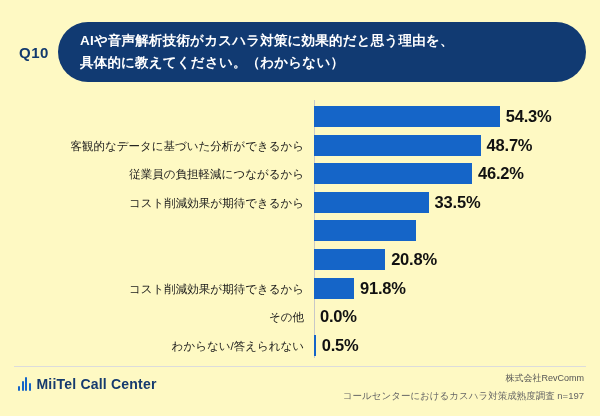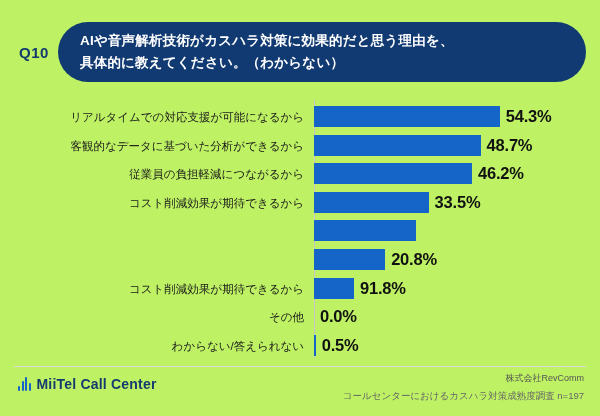--- a/index.html
+++ b/index.html
@@ -10,21 +10,21 @@
     width: 600px;
     height: 416px;
     background: #f0f0f0;
     font-family: "Liberation Sans", sans-serif;
     overflow: hidden;
   }
   #slide {
     position: relative;
     width: 600px;
     height: 416px;
-    background: #bef264;
+    background: #fef9c3;
     box-sizing: border-box;
   }
 
   
   .header {
     position: absolute;
     left: 14px;
     top: 22px;
     width: 572px;
     height: 60px;
@@ -189,21 +189,20 @@
   <div class="header">
     <div class="q-badge">Q10</div>
     <div class="q-title-bar">
       <div class="q-title-line">AIや音声解析技術がカスハラ対策に効果的だと思う理由を、</div>
       <div class="q-title-line">具体的に教えてください。（わからない）</div>
     </div>
   </div>
 
   <div class="chart" id="chart">
     <div class="axis-line"></div>
-  <div class="row-label" style="top: 6px;">リアルタイムでの対応支援が可能になるから</div>
       <div class="bar" style="top: 6px; width: 185.706px;"></div>
       <div class="row-value" style="top: 5px; left: 491.706px;">54.3%</div>
       <div class="row" style="top: 6px;"></div>
       <div class="row-label" style="top: 34.6px;">客観的なデータに基づいた分析ができるから</div>
       <div class="bar" style="top: 34.6px; width: 166.554px;"></div>
       <div class="row-value" style="top: 33.6px; left: 472.554px;">48.7%</div>
       <div class="row" style="top: 34.6px;"></div>
       <div class="row-label" style="top: 63.2px;">従業員の負担軽減につながるから</div>
       <div class="bar" style="top: 63.2px; width: 158.004px;"></div>
       <div class="row-value" style="top: 62.2px; left: 464.004px;">46.2%</div>

